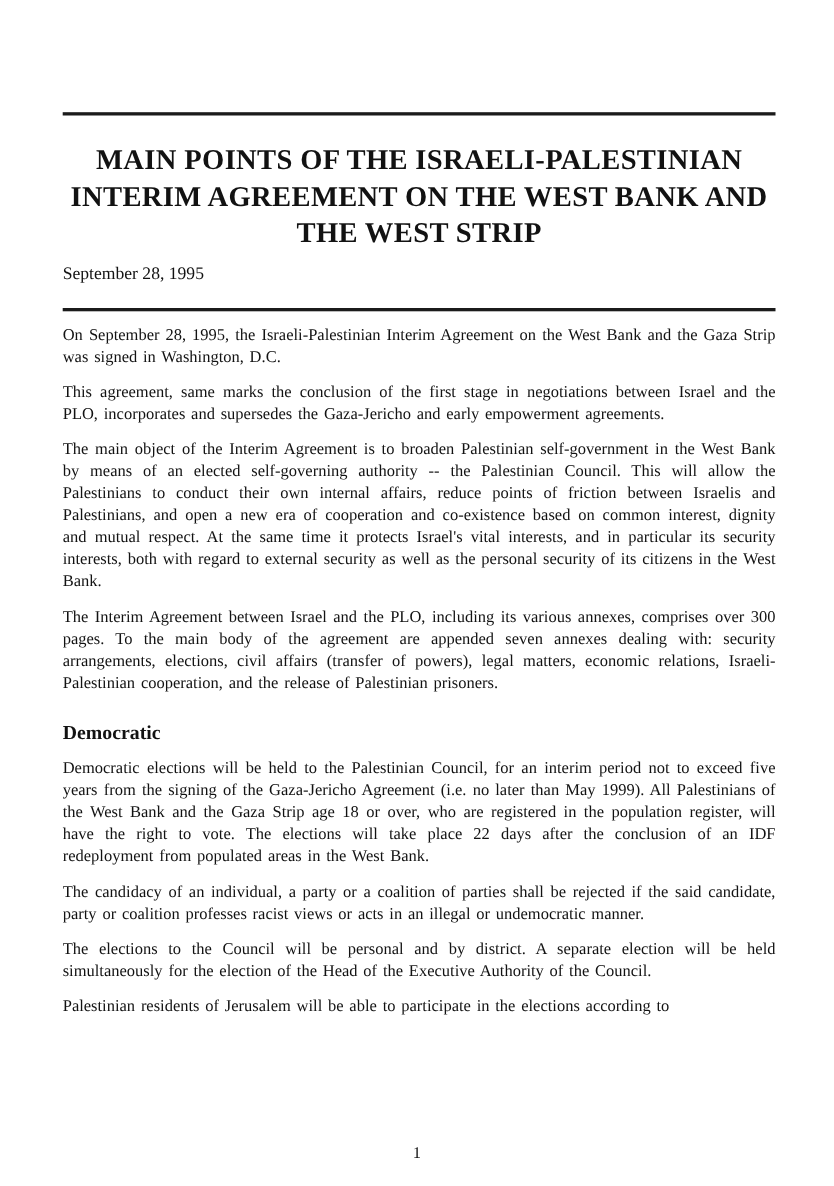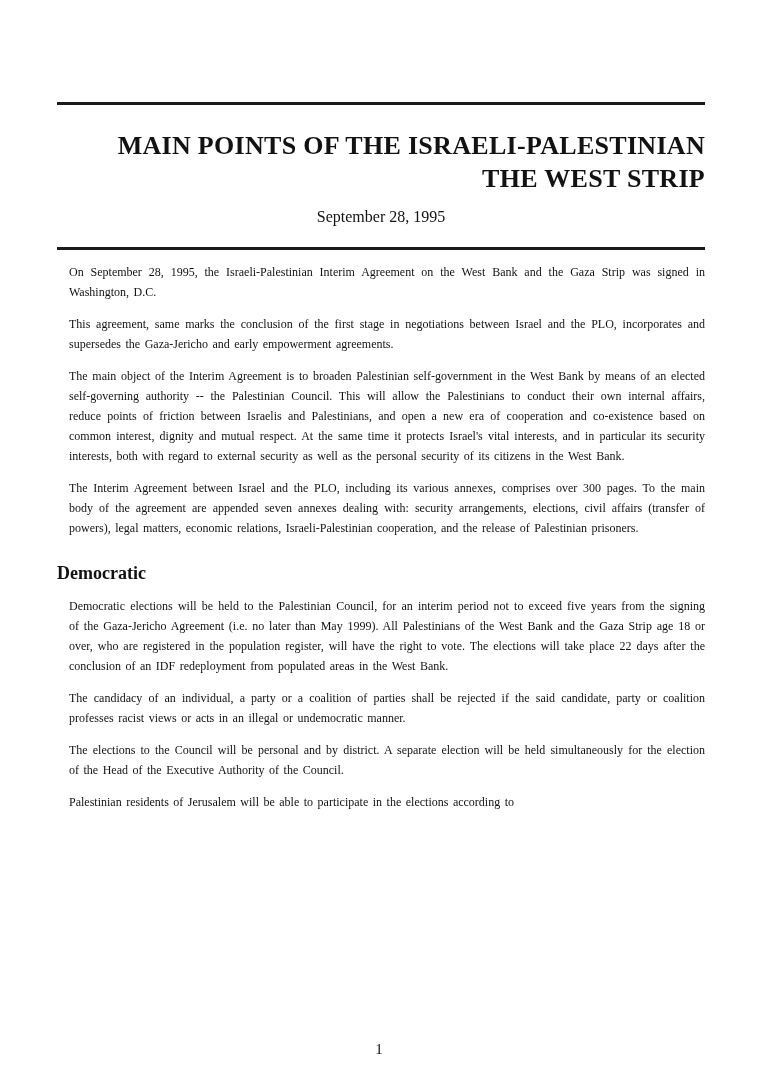--- a/index.html
+++ b/index.html
@@ -16,66 +16,67 @@
   }
   .rule {
     border: none;
     border-top: 3px solid #1b1b1b;
     margin: 0;
     height: 0;
   }
   .rule-top { margin-top: 102px; }
   .rule-mid { margin-top: 20px; }
   .doc-title {
-    text-align: right;
+    text-align: center;
     font-weight: bold;
     font-size: 26px;
     line-height: 33px;
     margin-top: 24px;
     letter-spacing: 0.3px;
   }
   .doc-date {
-    text-align: center;
+    text-align: left;
     font-size: 16px;
     line-height: 20px;
     margin-top: 12px;
     margin-bottom: 0;
   }
   .section-heading {
     font-size: 18px;
     line-height: 22px;
     font-weight: bold;
     margin: 24px 0 0 0;
   }
   .para {
-    font-size: 12px;
+    font-size: 15px;
     line-height: 20px;
     text-align: justify;
     text-align-last: left;
     word-spacing: 1.5px;
-    margin: 12px 0 0 12px;
+    margin: 12px 0 0 0;
   }
   .page-number {
     position: absolute;
     left: 0;
     right: 0;
     bottom: 20px;
     text-align: center;
     font-size: 15px;
   }
 </style>
 </head>
 <body>
 
 <div class="page">
 
   <hr class="rule rule-top">
 
   <div class="doc-title">
     <div>MAIN POINTS OF THE ISRAELI-PALESTINIAN</div>
+    <div>INTERIM AGREEMENT ON THE WEST BANK AND</div>
     <div>THE WEST STRIP</div>
   </div>
 
   <p class="doc-date">September 28, 1995</p>
 
   <hr class="rule rule-mid">
 
 
   <p class="para">On September 28, 1995, the Israeli-Palestinian Interim Agreement on the West Bank and the Gaza Strip was signed in Washington, D.C.</p>
   <p class="para">This agreement, same marks the conclusion of the first stage in negotiations between Israel and the PLO, incorporates and supersedes the Gaza-Jericho and early empowerment agreements.</p>

